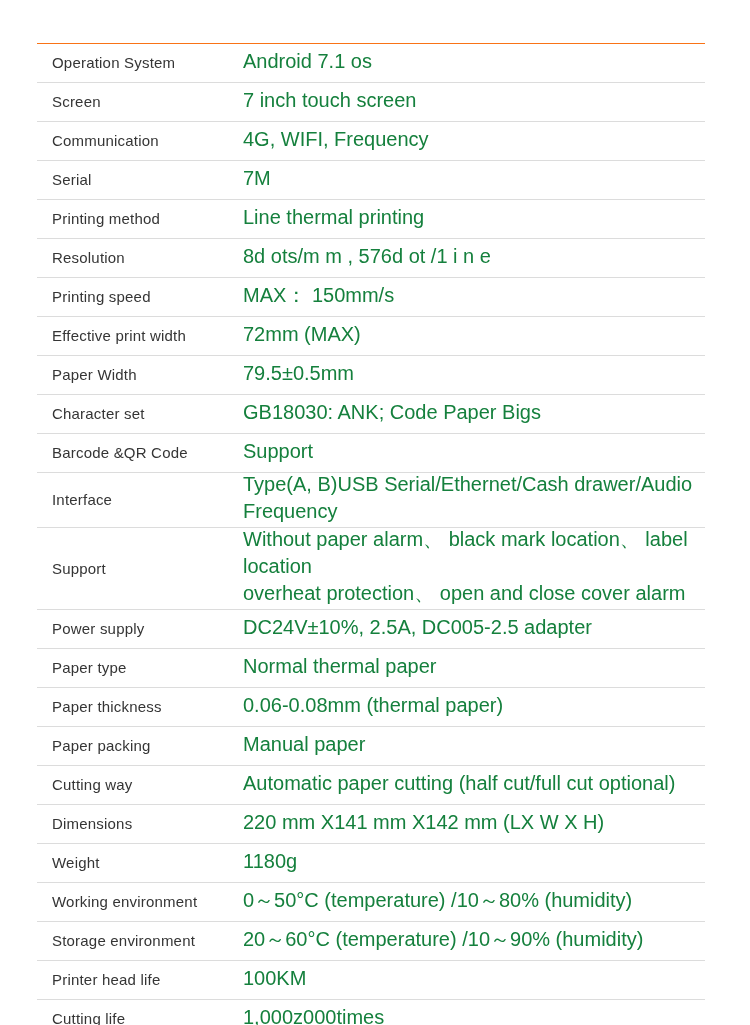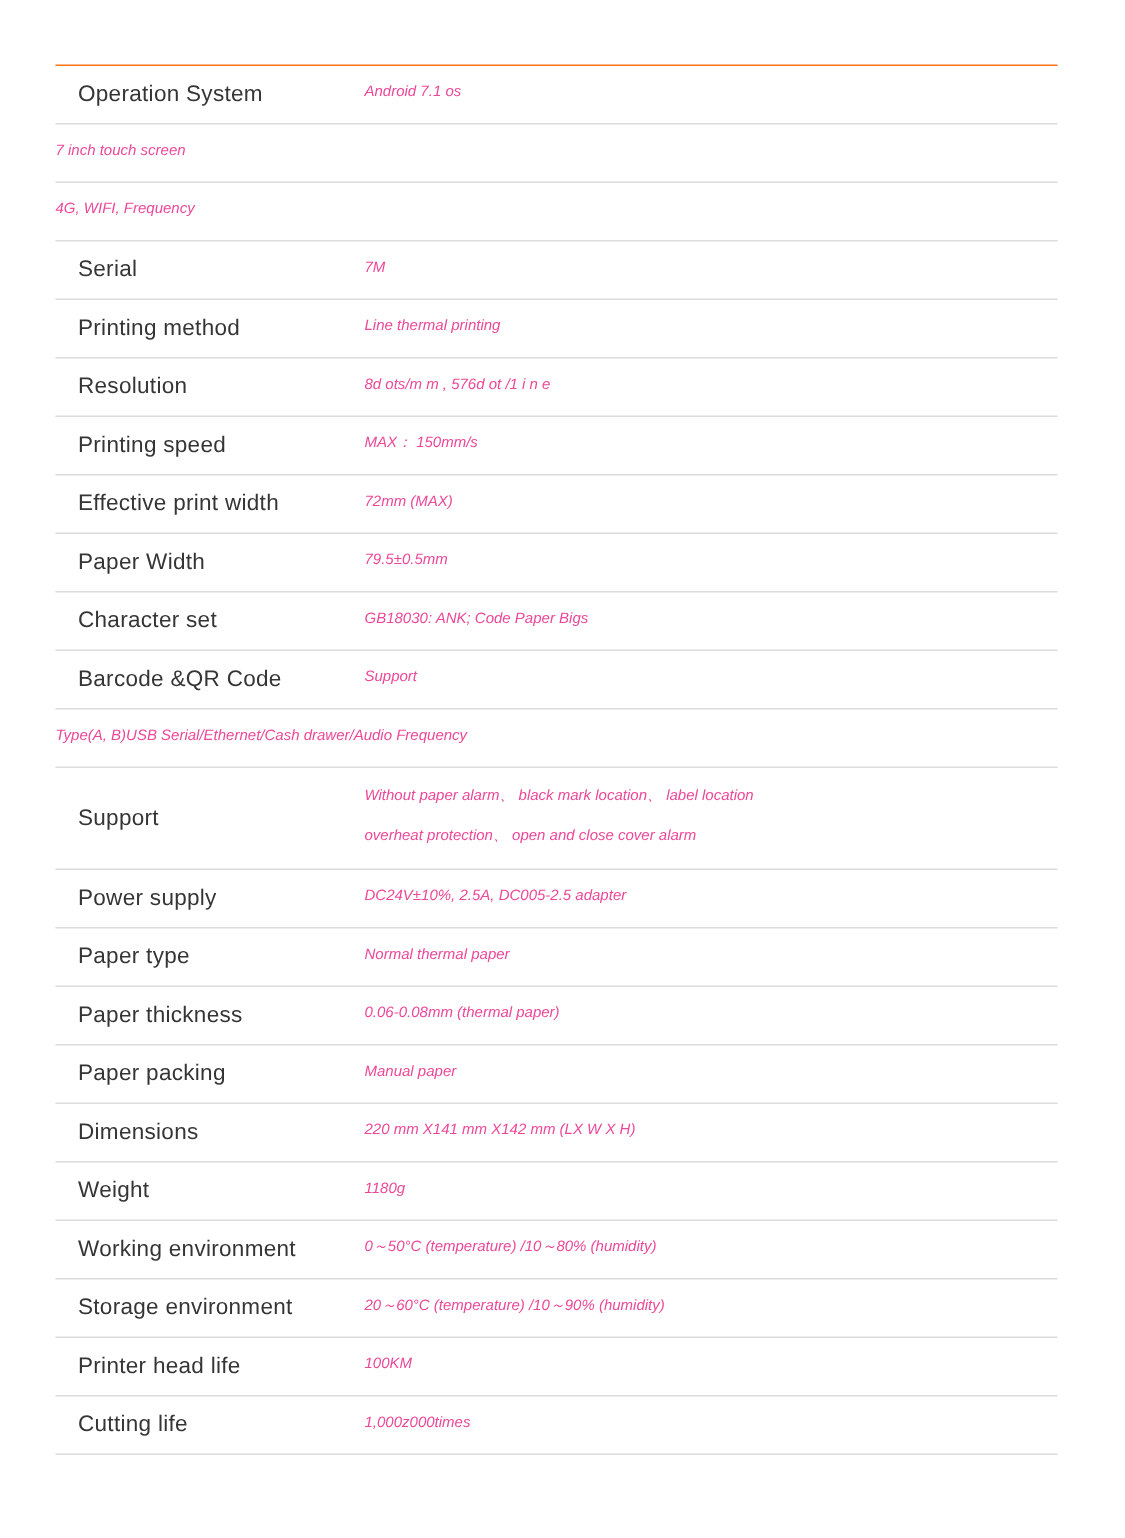--- a/index.html
+++ b/index.html
@@ -29,45 +29,46 @@
   .label {
     flex: 0 0 206px;
     padding-left: 15px;
     font-size: 15px;
     color: #353535;
     letter-spacing: 0.2px;
     line-height: 18px;
   }
   .value {
     flex: 1;
-    font-size: 10px;
-    color: #ec4899;
+    font-size: 20px;
+    color: #15803d;
     white-space: pre-line;
     line-height: 27px;
     position: relative;
     top: -2px;
     padding-right: 8px;
-    font-style: italic;
   }
 </style>
 </head>
 <body>
 
 <div class="spec-table">
 
   <div class="row">
     <div class="label">Operation System</div>
     <div class="value">Android 7.1 os</div>
   </div>
 
   <div class="row">
+    <div class="label">Screen</div>
     <div class="value">7 inch touch screen</div>
   </div>
 
   <div class="row">
+    <div class="label">Communication</div>
     <div class="value">4G, WIFI, Frequency</div>
   </div>
 
   <div class="row">
     <div class="label">Serial</div>
     <div class="value">7M</div>
   </div>
 
   <div class="row">
     <div class="label">Printing method</div>
@@ -98,20 +99,21 @@
     <div class="label">Character set</div>
     <div class="value">GB18030: ANK; Code Paper Bigs</div>
   </div>
 
   <div class="row">
     <div class="label">Barcode &amp;QR Code</div>
     <div class="value">Support</div>
   </div>
 
   <div class="row">
+    <div class="label">Interface</div>
     <div class="value">Type(A, B)USB Serial/Ethernet/Cash drawer/Audio Frequency</div>
   </div>
 
   <div class="row row-tall">
     <div class="label">Support</div>
     <div class="value">Without paper alarm、 black mark location、 label location
 overheat protection、 open and close cover alarm</div>
   </div>
 
   <div class="row">
@@ -127,20 +129,24 @@
   <div class="row">
     <div class="label">Paper thickness</div>
     <div class="value">0.06-0.08mm (thermal paper)</div>
   </div>
 
   <div class="row">
     <div class="label">Paper packing</div>
     <div class="value">Manual paper</div>
   </div>
 
+  <div class="row">
+    <div class="label">Cutting way</div>
+    <div class="value">Automatic paper cutting (half cut/full cut optional)</div>
+  </div>
 
   <div class="row">
     <div class="label">Dimensions</div>
     <div class="value">220 mm X141 mm X142 mm (LX W X H)</div>
   </div>
 
   <div class="row">
     <div class="label">Weight</div>
     <div class="value">1180g</div>
   </div>

